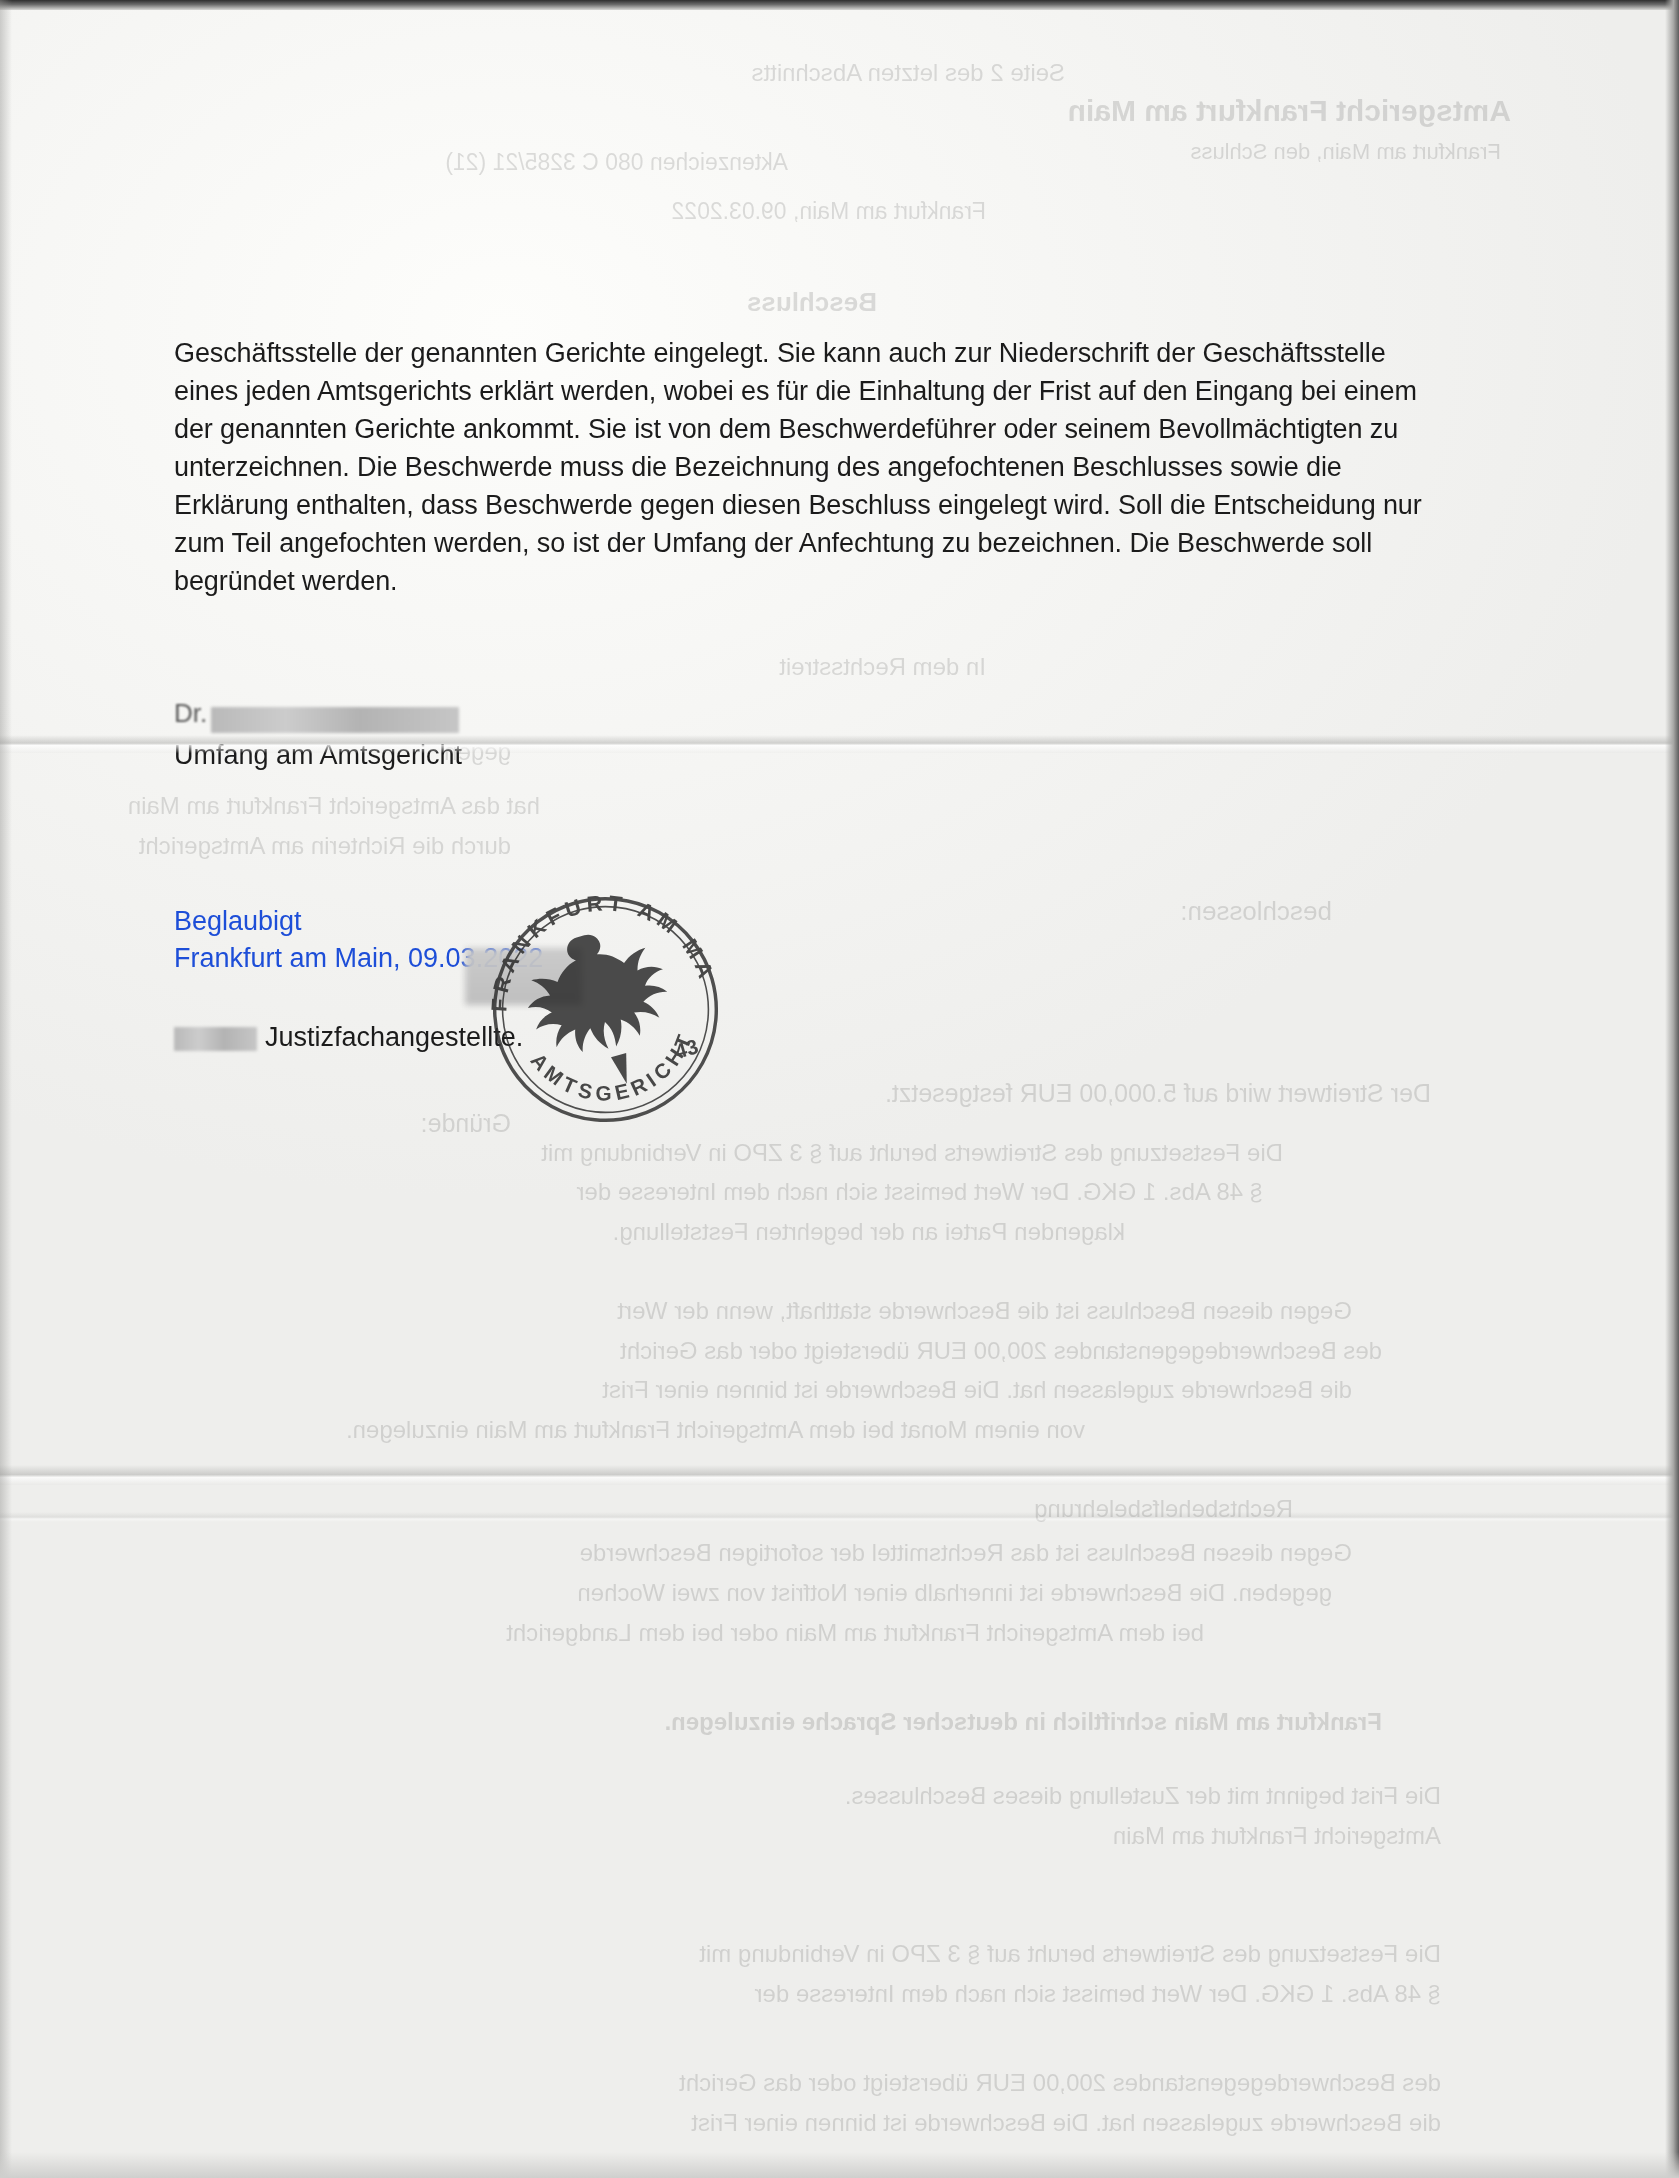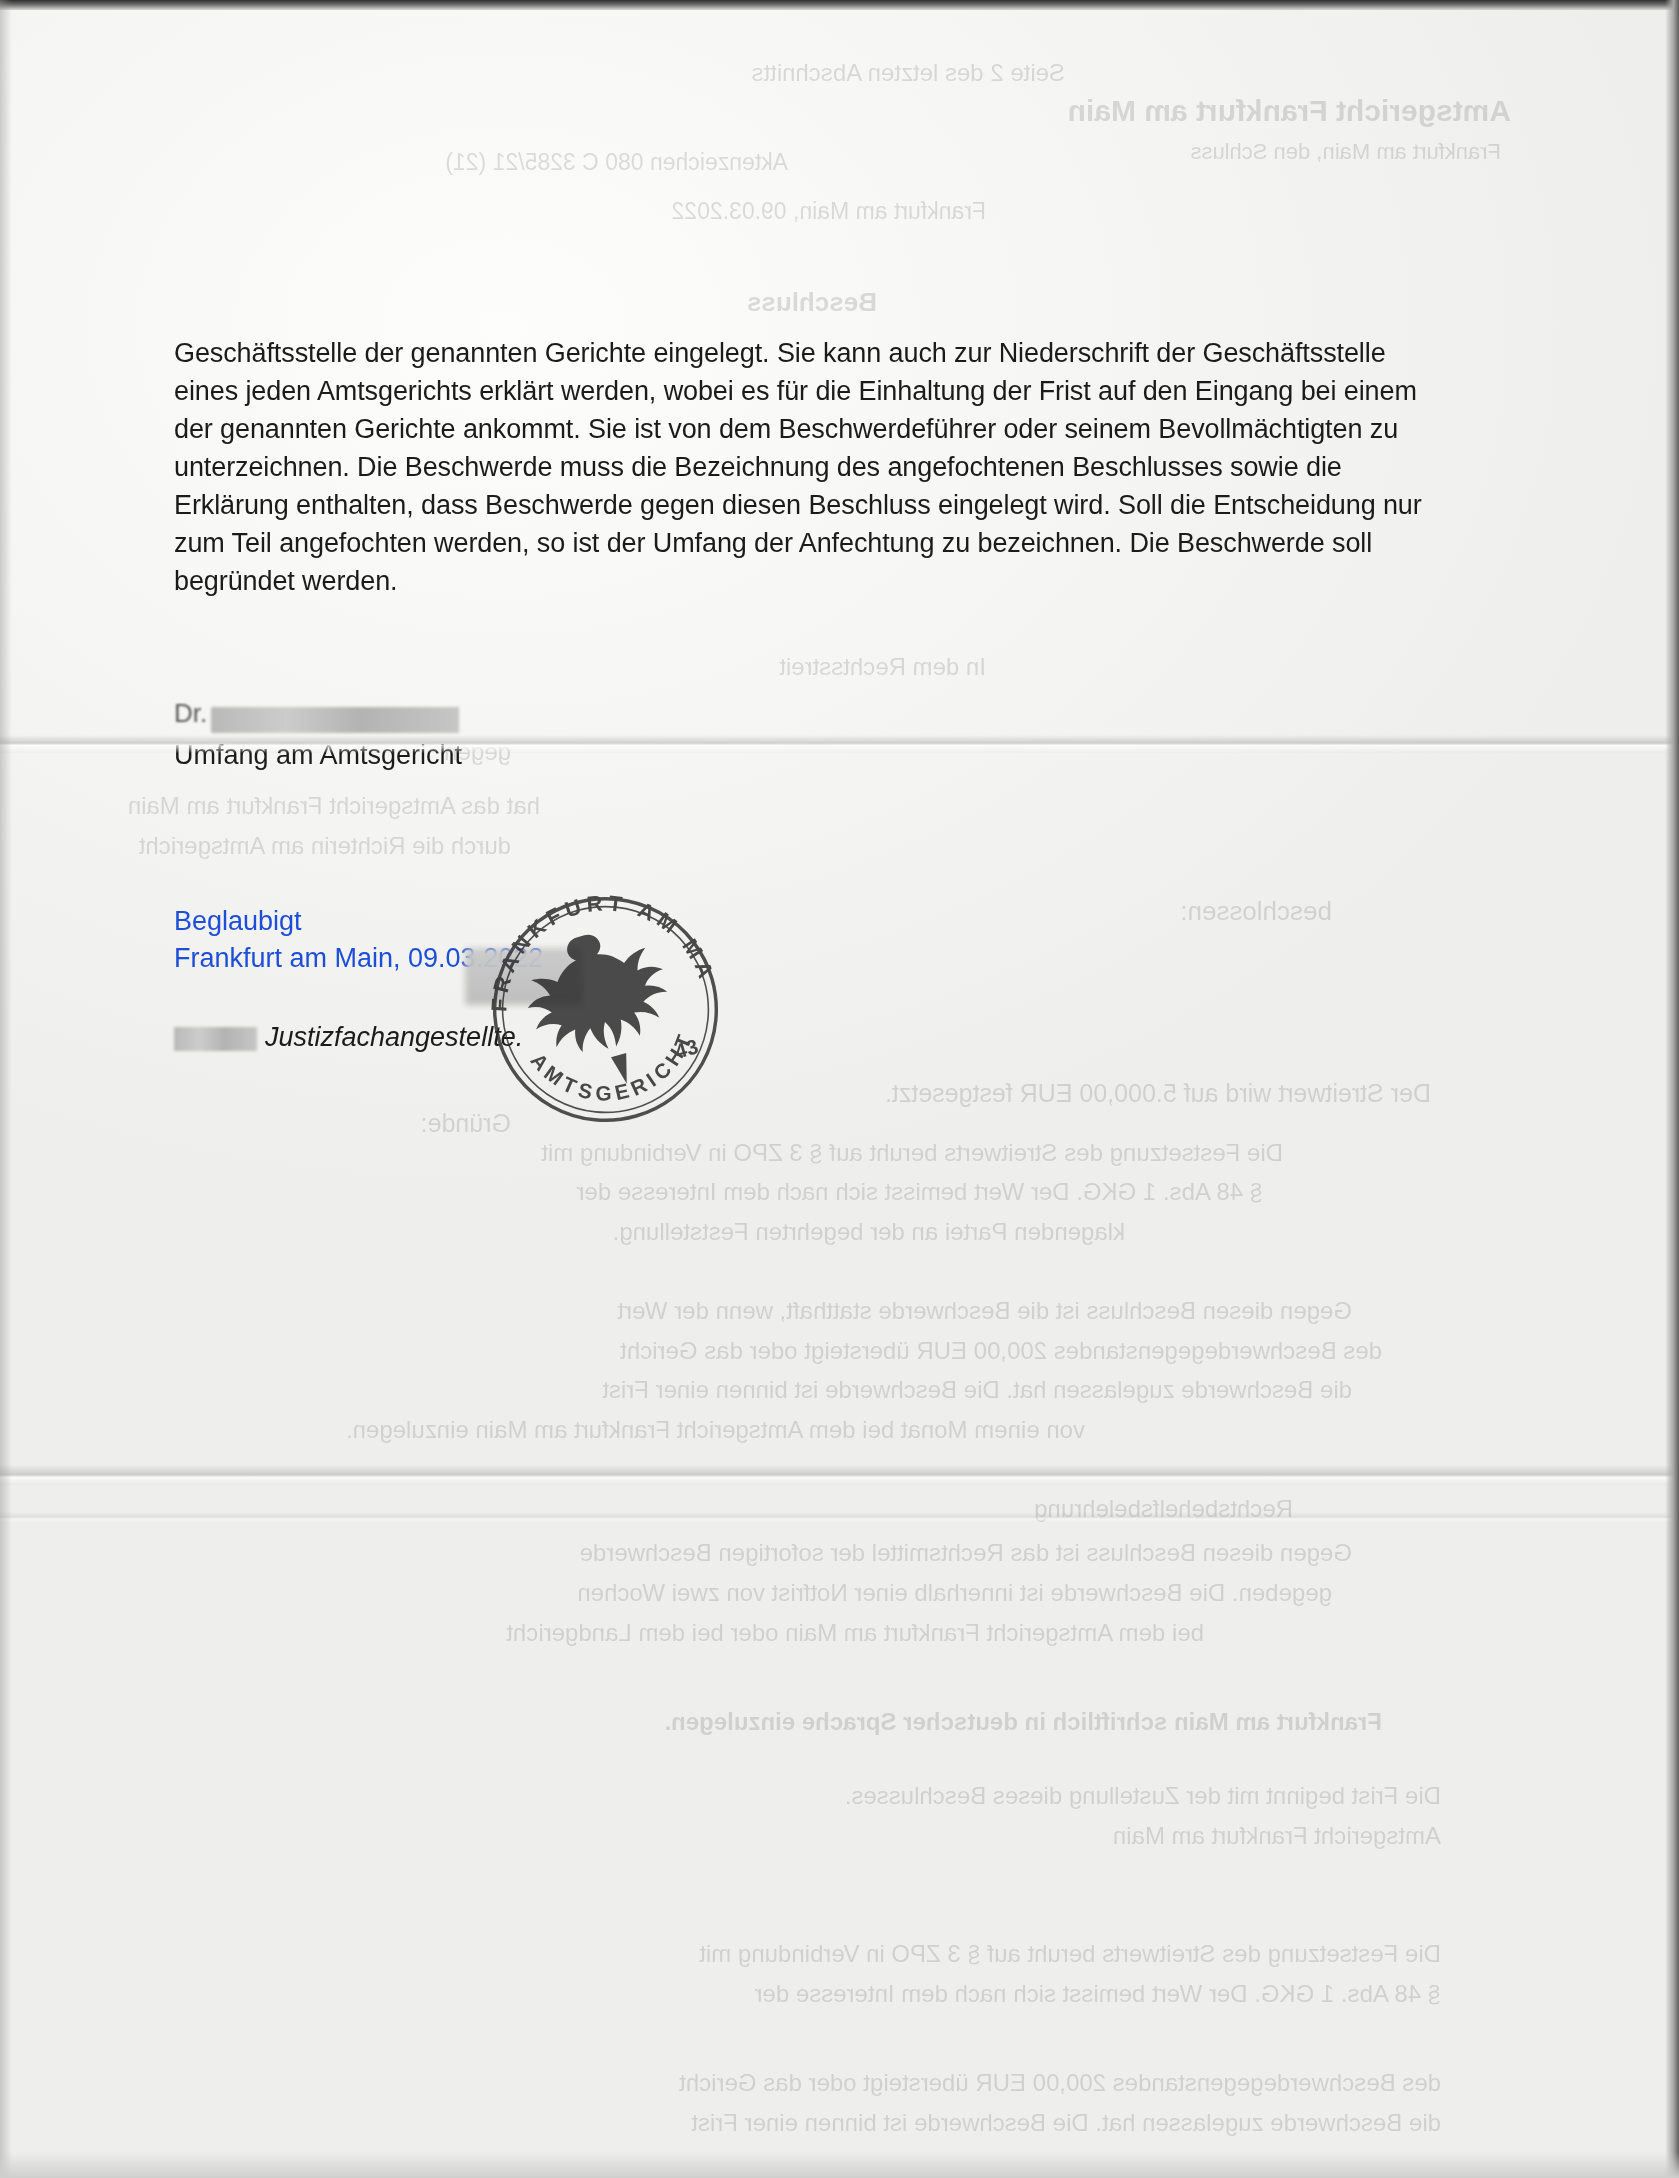--- a/index.html
+++ b/index.html
@@ -139,21 +139,20 @@
     color: #1d4ed8;
   }
   .clerk-row {
     position: absolute;
     left: 174px;
     top: 1020px;
     font-size: 27px;
     line-height: 34px;
     color: #1b1b1b;
     white-space: nowrap;
-    font-style: italic;
   }
   .clerk-redact {
     width: 83px;
     height: 24px;
     margin-right: 8px;
   }
   .clerk-sub {
     position: absolute;
     left: 174px;
     top: 1061px;

